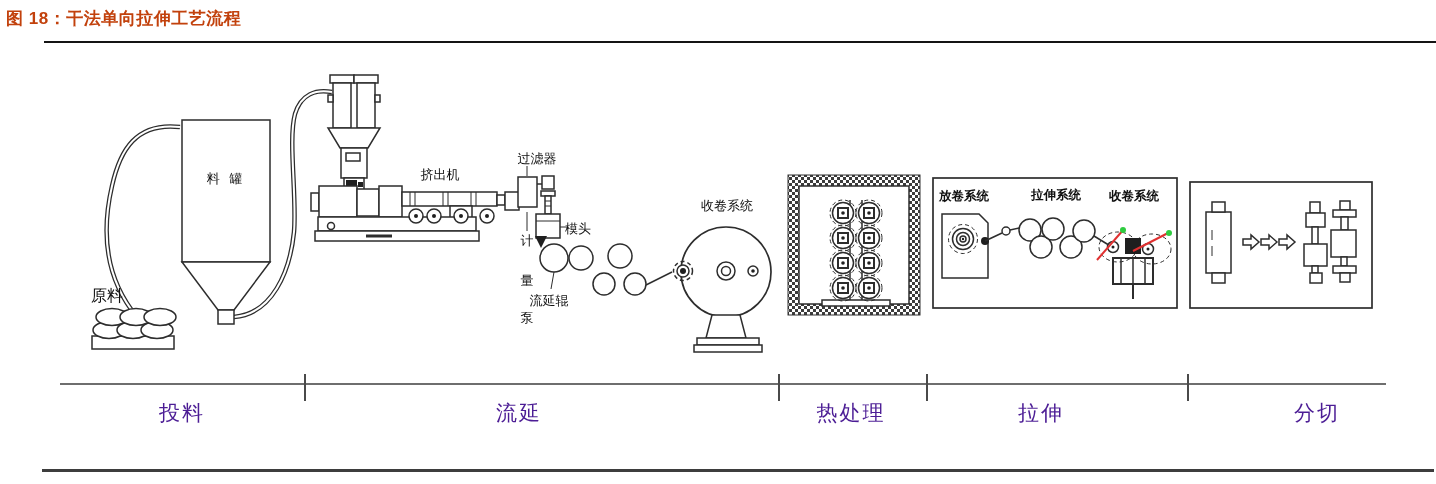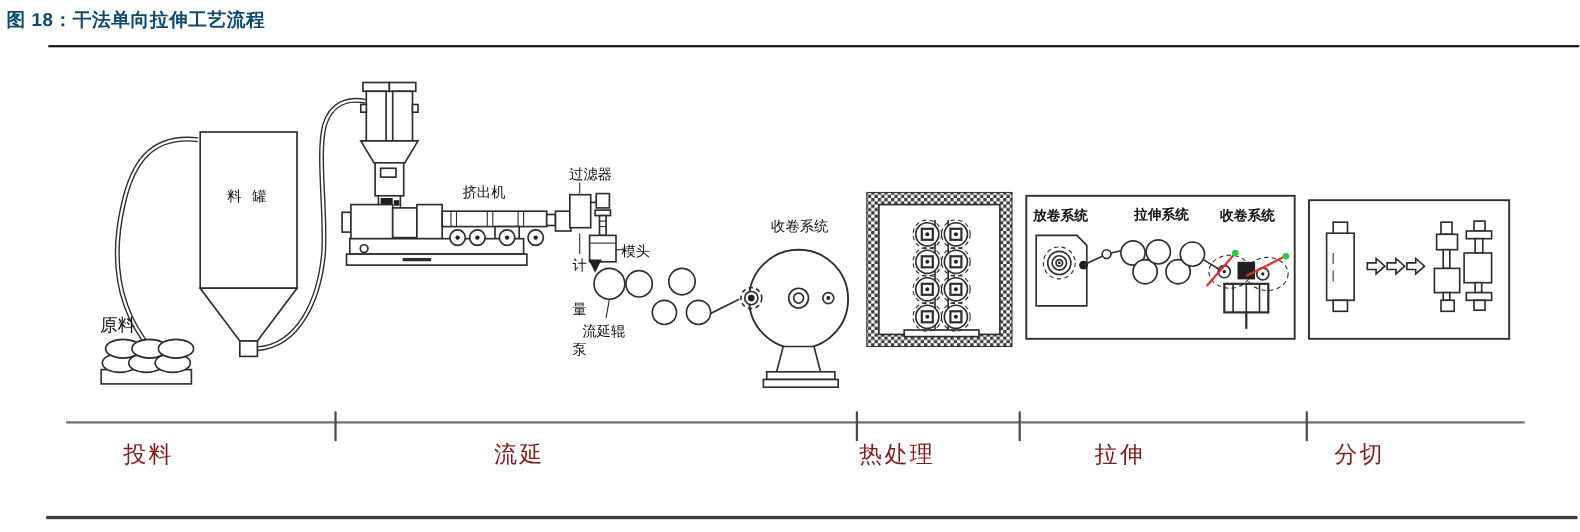--- a/index.html
+++ b/index.html
@@ -2,31 +2,31 @@
 <html><head>
 <meta charset="utf-8">
 <style>
   html,body { margin:0; padding:0; background:#fff; }
   .page {
     position:relative; width:1436px; height:484px; background:#ffffff;
     font-family:"Liberation Sans", sans-serif; overflow:hidden;
   }
   .figure-title {
     position:absolute; left:6px; top:7px;
-    font-size:17px; font-weight:bold; color:#0c4a6e; letter-spacing:.5px;
+    font-size:17px; font-weight:bold; color:#c2410c; letter-spacing:.5px;
     white-space:nowrap;
   }
   .rule-top   { position:absolute; left:44px; top:41px;  width:1392px; height:2px; background:#141414; }
   .rule-bottom{ position:absolute; left:42px; top:469px; width:1392px; height:3px; background:#3d3d3d; }
 
   .axis-line { position:absolute; left:60px; top:383px; width:1326px; height:2px; background:#6e6e6e; }
   .axis-tick { position:absolute; top:374px; width:2px; height:27px; background:#4a4a4a; }
   .stage-label {
-    position:absolute; top:399px; width:140px; text-align:left;
-    font-size:21px; color:#7f1d1d; letter-spacing:2px; white-space:nowrap;
+    position:absolute; top:399px; width:140px; text-align:center;
+    font-size:21px; color:#4c1d95; letter-spacing:2px; white-space:nowrap;
   }
 
   svg.diagram { position:absolute; left:0; top:0; width:1436px; height:484px; }
   svg .ln  { stroke:#2d2d2d; stroke-width:1.5; fill:none; }
   svg .th  { stroke:#2d2d2d; stroke-width:1; fill:none; }
   svg .wf  { stroke:#2d2d2d; stroke-width:1.5; fill:#ffffff; }
   svg .df  { fill:#1f1f1f; stroke:none; }
   svg .dash{ stroke-dasharray:4 3; }
   svg .tube-o { stroke:#2d2d2d; stroke-width:4.5; fill:none; }
   svg .tube-i { stroke:#ffffff; stroke-width:2; fill:none; }
@@ -303,18 +303,18 @@
 
   <div>
     <div class="axis-line"></div>
     <div class="axis-tick" style="left:304px"></div>
     <div class="axis-tick" style="left:778px"></div>
     <div class="axis-tick" style="left:926px"></div>
     <div class="axis-tick" style="left:1187px"></div>
     <span class="stage-label" style="left:112px">投料</span>
     <span class="stage-label" style="left:449px">流延</span>
     <span class="stage-label" style="left:781px">热处理</span>
-    <span class="stage-label" style="left:995px">拉伸</span>
-    <span class="stage-label" style="left:1213px">分切</span>
+    <span class="stage-label" style="left:971px">拉伸</span>
+    <span class="stage-label" style="left:1247px">分切</span>
   </div>
 
   <div class="rule-bottom"></div>
 </div>
 
 </body></html>

